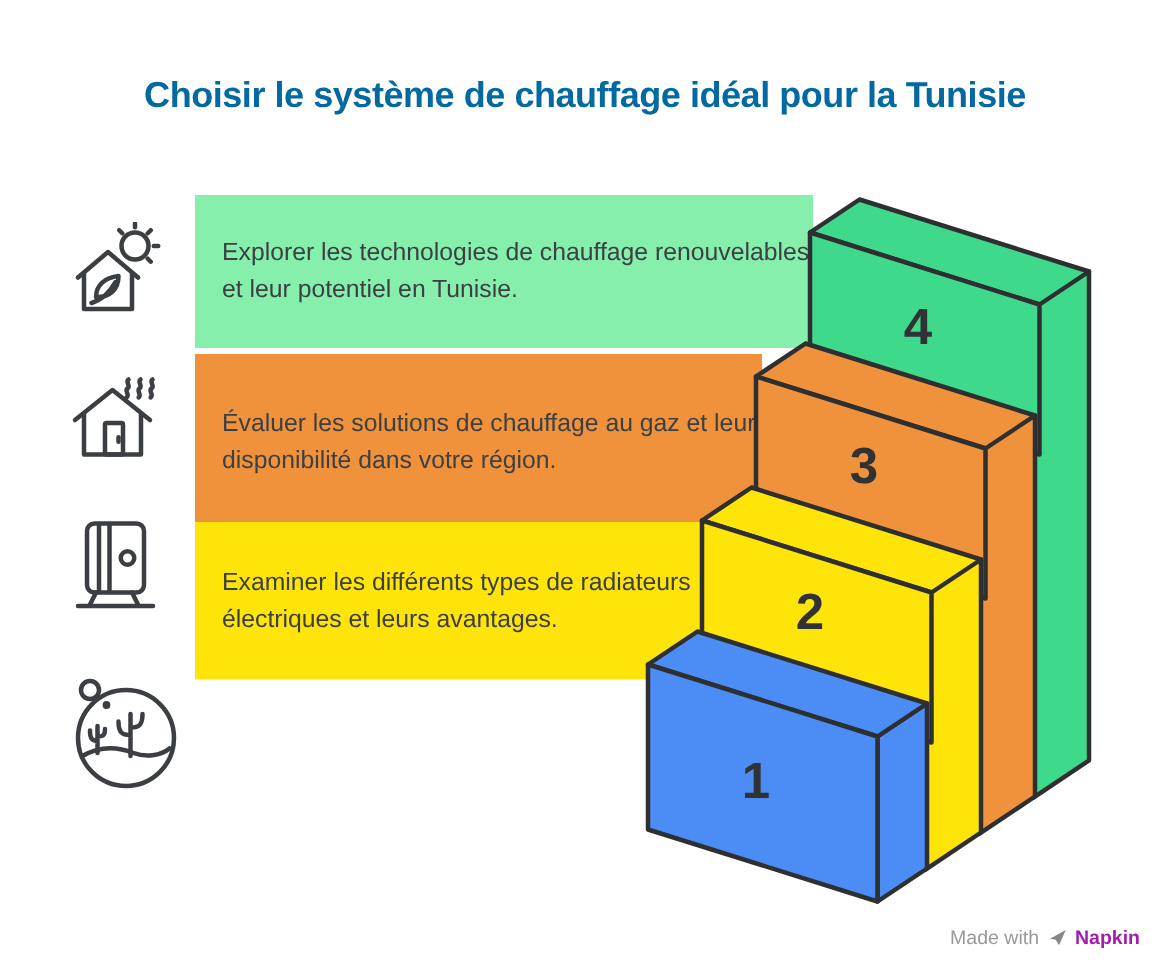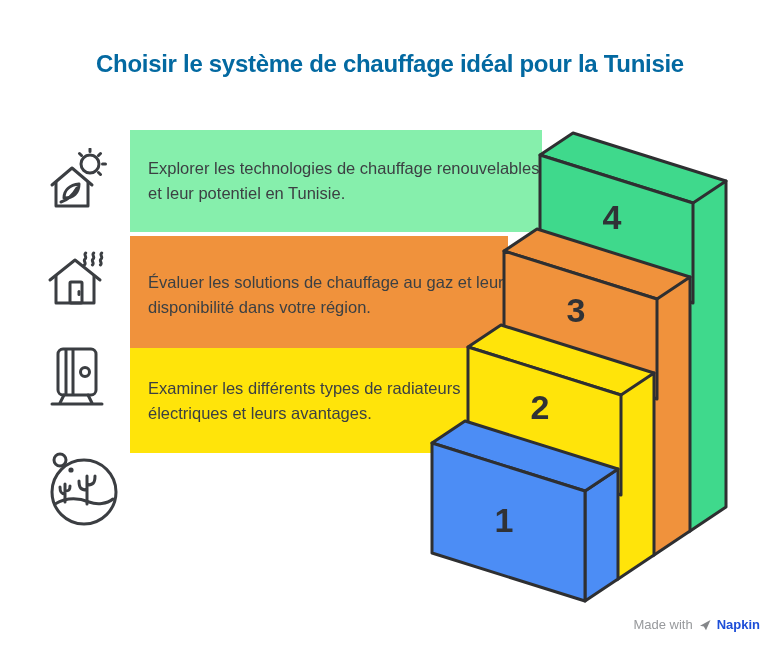--- a/index.html
+++ b/index.html
@@ -19,21 +19,21 @@
   .icon-2{left:42px;top:343px;}
   .icon-3{left:45px;top:452px;}
   .icon path,.icon circle,.icon rect{fill:none;stroke:#3B3E42;stroke-width:3;stroke-linecap:round;stroke-linejoin:round;}
   .icon .fill-dot{fill:#3B3E42;stroke:none;}
   .icon .knockout{fill:#ffffff;}
   .stairs{position:absolute;left:0;top:0;}
   .stairs polygon{stroke:#2E2F31;stroke-width:3;stroke-linejoin:round;}
   .step-num{font-family:"Liberation Sans",sans-serif;font-size:34px;font-weight:700;fill:#303236;text-anchor:middle;}
   .watermark{position:absolute;right:20px;bottom:16px;display:flex;align-items:center;gap:5px;
              font-size:13px;color:#97999C;justify-content:flex-end;}
-  .watermark .brand{font-weight:700;color:#1d4ed8;}
+  .watermark .brand{font-weight:700;color:#a21caf;}
 </style>
 </head>
 <body>
 
 <div class="canvas">
 
   <h1 class="title">Choisir le système de chauffage idéal pour la Tunisie</h1>
 
   <div class="band band-0" style="background-color: #86efac;">
     <p>Explorer les technologies de chauffage renouvelables

